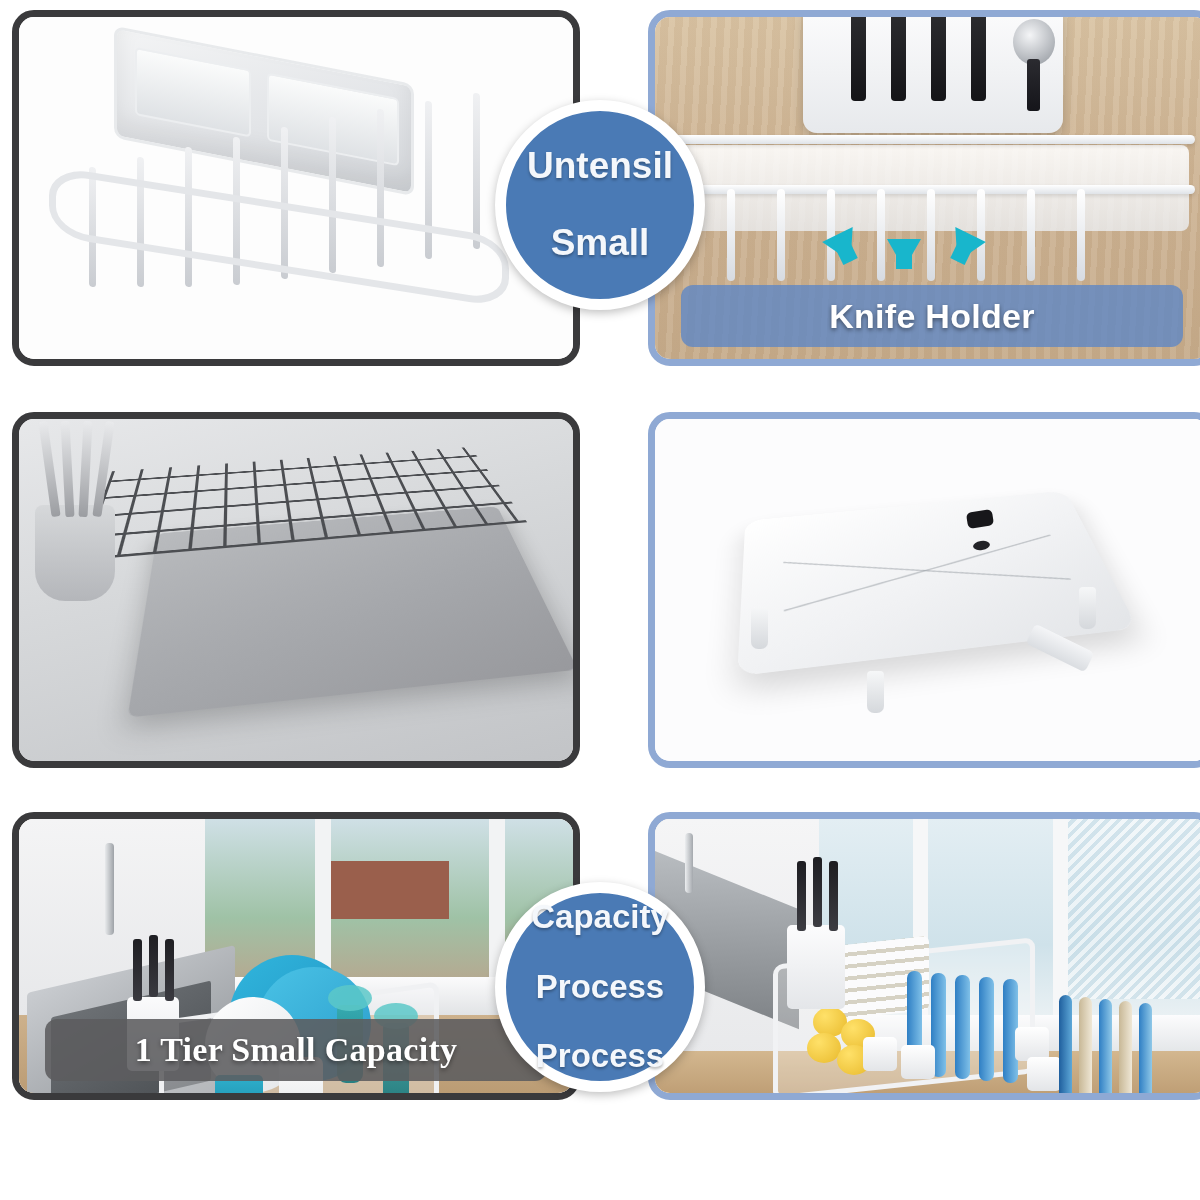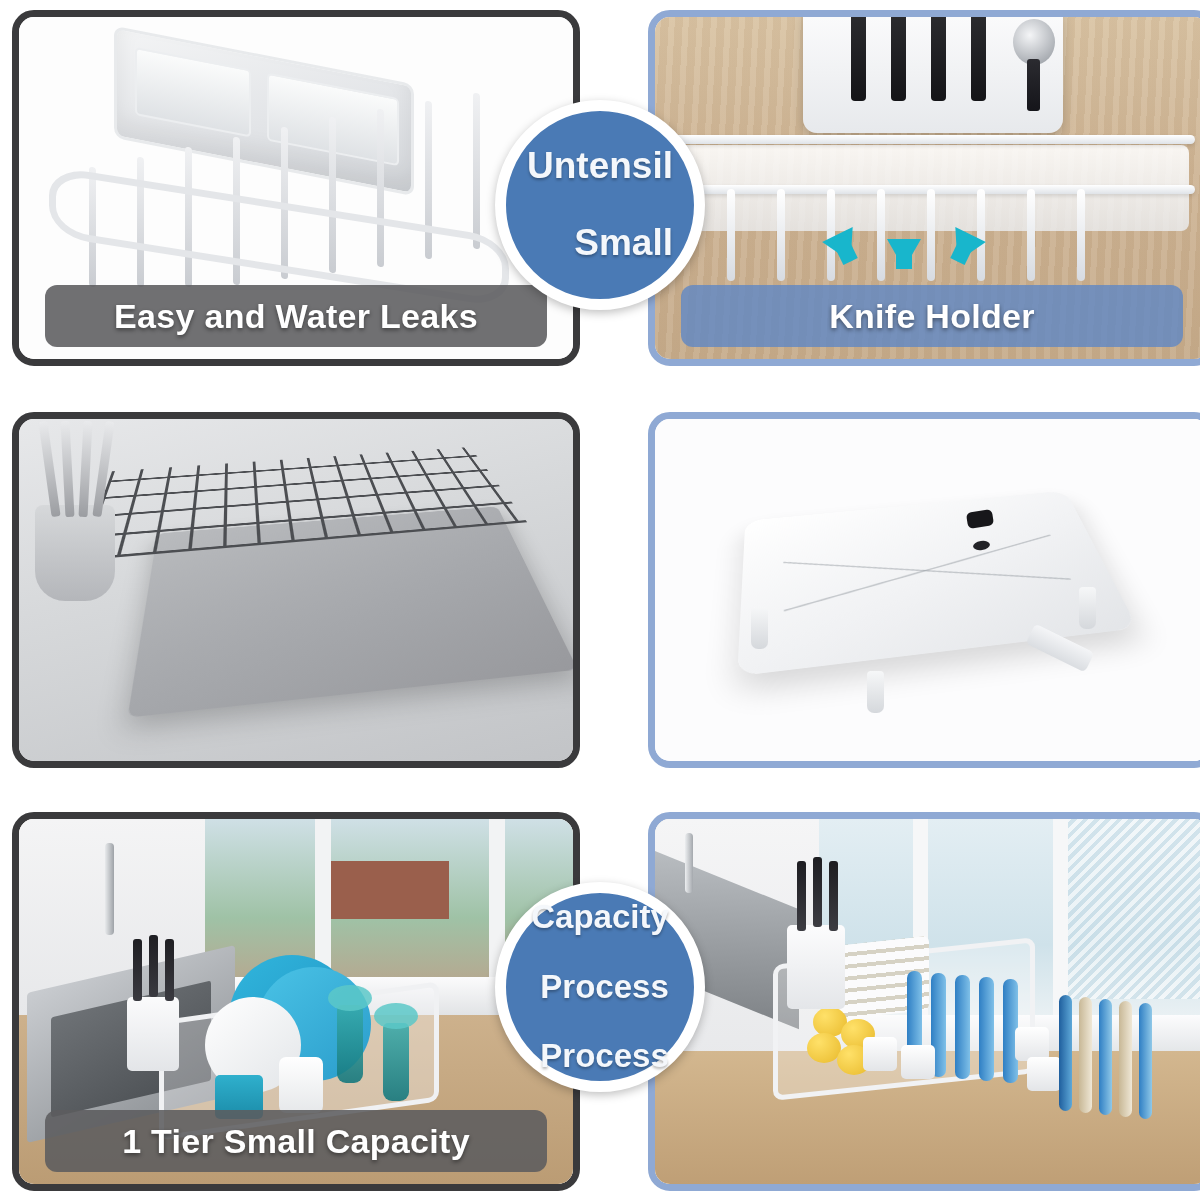--- a/index.html
+++ b/index.html
@@ -23,21 +23,21 @@
 
   .panel {
     position: absolute;
     top: 0;
     width: 568px; height: 356px;
     border-radius: 22px;
     overflow: hidden;
   }
   .panel-left  { left: 12px;  border: 7px solid #3a3a3c; }
   .panel-right { left: 648px; border: 7px solid #8fa9d4; }
-  .row-3 .panel { height: 379px; }
+  .row-3 .panel { height: 288px; font-family: Liberation Serif, serif; }
 
   .photo {
     position: absolute; inset: 0;
     overflow: hidden;
   }
 
   
   .caption {
     position: absolute;
     left: 26px; right: 26px; bottom: 12px;
@@ -69,21 +69,20 @@
     text-align: center;
     z-index: 30;
   }
   .badge span {
     color: #f4f7fb;
     font-weight: bold;
     line-height: 1.05;
     text-shadow: 0 2px 3px rgba(0,0,0,.30);
     padding: 0 8px;
     display: block;
-    text-align: right;
   }
   .badge-1 { left: 495px; top: 90px; }
   .badge-1 span { font-size: 37px; }
   .badge-2 { left: 495px; top: 470px; }
   .badge-2 span { font-size: 33px; }
 
   
 
   
   .p1 { background: #fdfdfd; }
@@ -386,23 +385,20 @@
         <div class="wire" style="left:70px;  top:150px; height:120px; transform:skewY(9deg);"></div>
         <div class="wire" style="left:118px; top:140px; height:130px; transform:skewY(9deg);"></div>
         <div class="wire" style="left:166px; top:130px; height:140px; transform:skewY(9deg);"></div>
         <div class="wire" style="left:214px; top:120px; height:148px; transform:skewY(9deg);"></div>
         <div class="wire" style="left:262px; top:110px; height:152px; transform:skewY(9deg);"></div>
         <div class="wire" style="left:310px; top:100px; height:156px; transform:skewY(9deg);"></div>
         <div class="wire" style="left:358px; top:92px;  height:158px; transform:skewY(9deg);"></div>
         <div class="wire" style="left:406px; top:84px;  height:158px; transform:skewY(9deg);"></div>
         <div class="wire" style="left:454px; top:76px;  height:156px; transform:skewY(9deg);"></div>
         <div class="basefront"></div>
-      </div>
-      <div class="caption">
-        <span>Easy and Water Leaks</span>
       </div>
     </div>
 
     <div class="panel panel-right">
       <div class="photo p2">
         <div class="grain"></div>
         <div class="holder"></div>
         <div class="knife" style="left:196px;"></div>
         <div class="knife" style="left:236px;"></div>
         <div class="knife" style="left:276px;"></div>

